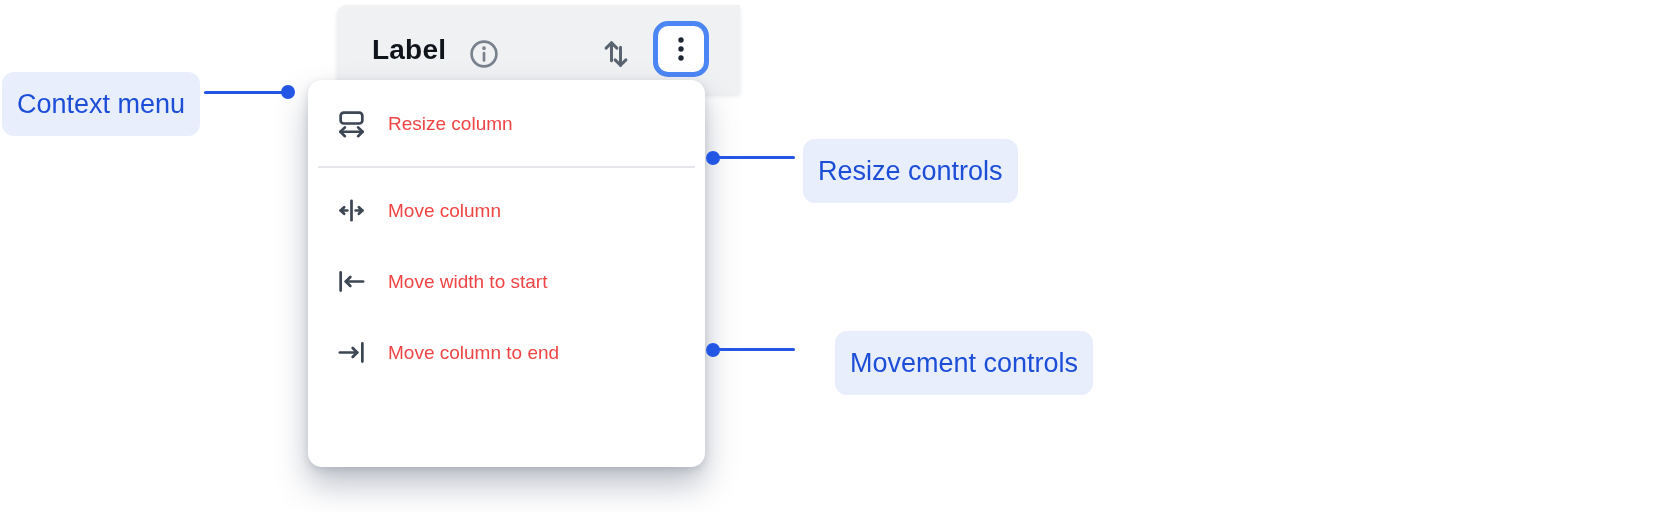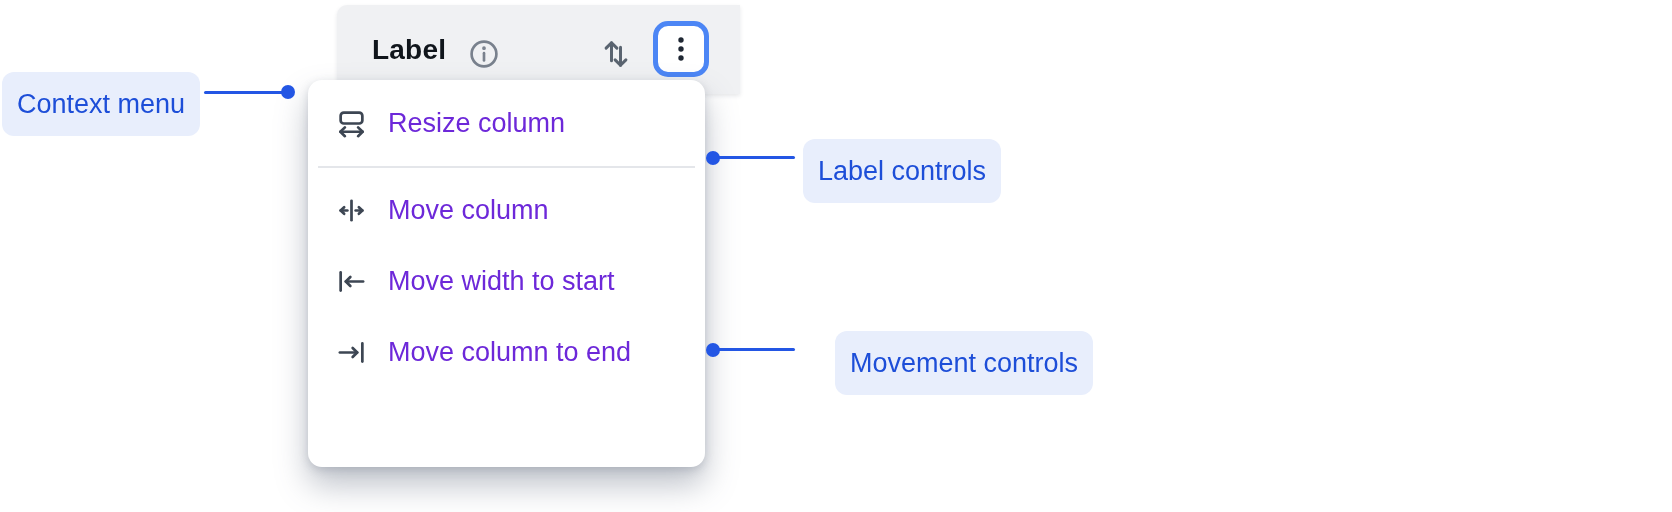--- a/index.html
+++ b/index.html
@@ -70,22 +70,22 @@
     color: #3d4653;
   }
   .menu-item .mi-icon {
     width: 31px; height: 31px;
     display: flex; align-items: center; justify-content: center;
     color: #3d4653;
     flex: 0 0 auto;
   }
   .menu-item .mi-label {
     margin-left: 21px;
-    font-size: 27px;
-    color: #6d28d9;
+    font-size: 19px;
+    color: #ef4444;
     white-space: nowrap;
   }
   .menu-divider {
     height: 2px;
     background: #e4e6ea;
     margin: 7px 10px;
   }
 
   
   .pill {
@@ -216,21 +216,21 @@
       </span>
       <span class="mi-label">Move column to end</span>
     </div>
 
   </div>
 
   <div class="pill pill-context">Context menu</div>
   <div class="connector-line line-context"></div>
   <div class="connector-dot dot-context"></div>
 
-  <div class="pill pill-resize">Label controls</div>
+  <div class="pill pill-resize">Resize controls</div>
   <div class="connector-line line-resize"></div>
   <div class="connector-dot dot-resize"></div>
 
   <div class="pill pill-movement">Movement controls</div>
   <div class="connector-line line-movement"></div>
   <div class="connector-dot dot-movement"></div>
 
 </div>
 
 </body></html>

